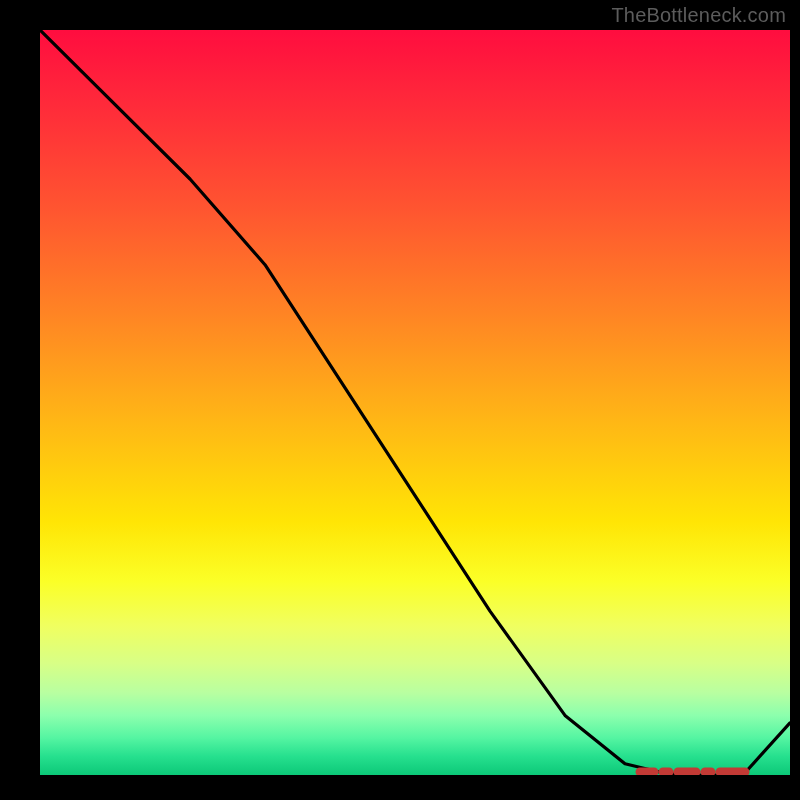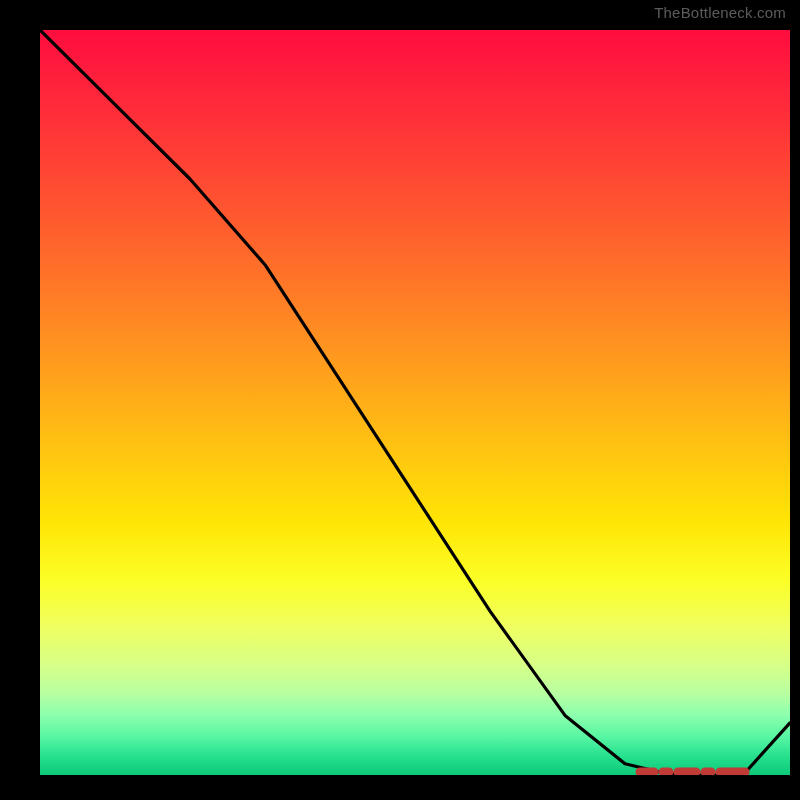--- a/index.html
+++ b/index.html
@@ -40,21 +40,21 @@
       #55f5a2 95%,
       #26e08e 97.5%,
       #0cc878 100%
     );
   }
   .watermark {
     position: absolute;
     top: 4px;
     right: 14px;
     color: #5c5c5c;
-    font-size: 15px;
+    font-size: 20px;
     font-weight: 500;
     letter-spacing: 0.2px;
     user-select: none;
   }
   svg.curve {
     position: absolute;
     left: 0;
     top: 0;
     width: 100%;
     height: 100%;

